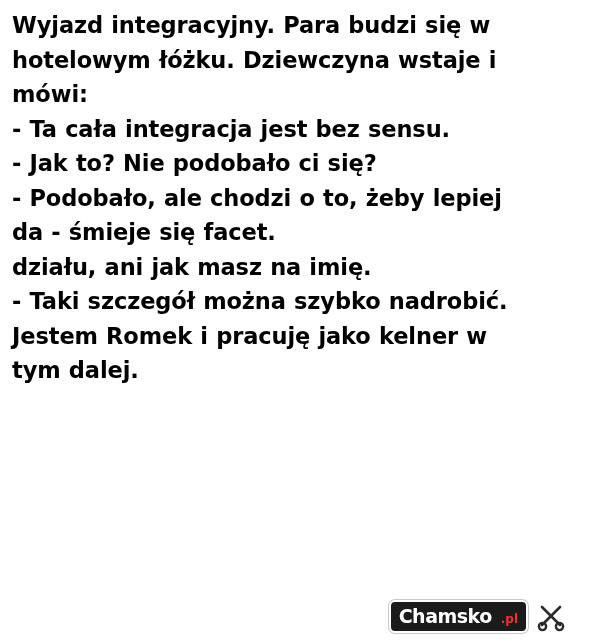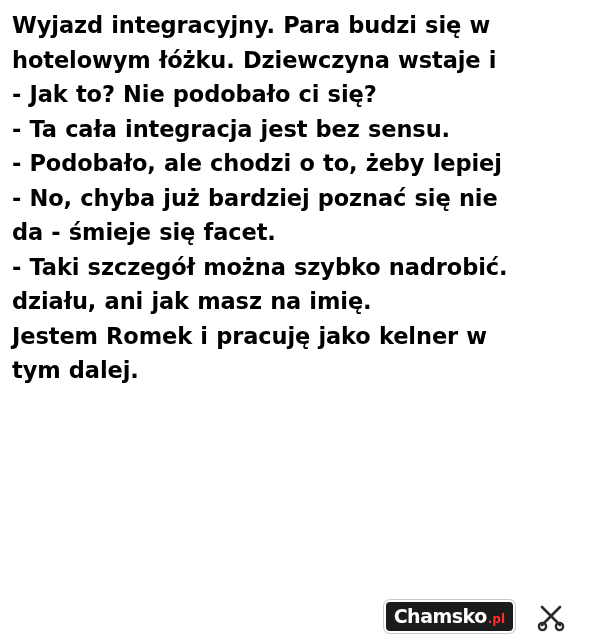--- a/index.html
+++ b/index.html
@@ -33,21 +33,21 @@
   .joke-line {
     display: block;
     white-space: pre-wrap;
   }
   .watermark {
     position: absolute;
     right: 10px;
     bottom: 8px;
     display: flex;
     align-items: center;
-    gap: 21px;
+    gap: 8px;
   }
   .watermark-badge {
     display: inline-flex;
     align-items: baseline;
     background: #1b1b1b;
     border: 2px solid #ffffff;
     border-radius: 6px;
     padding: 3px 8px 4px 8px;
     box-shadow: 0 0 0 1px #c9c9c9;
   }
@@ -56,46 +56,46 @@
     font-weight: bold;
     font-size: 19px;
     color: #ffffff;
     letter-spacing: -0.5px;
   }
   .watermark-tld {
     font-family: "DejaVu Sans", sans-serif;
     font-weight: bold;
     font-size: 12px;
     color: #ff2d2d;
-    margin-left: 1px;
+    margin-left: 9px;
   }
   .watermark-mark {
     display: inline-block;
     width: 30px;
     height: 30px;
     position: relative;
   }
   .watermark-mark svg {
     display: block;
   }
 </style>
 </head>
 <body>
 
 <div class="joke-page">
   <div class="joke-text">
     <span class="joke-line">Wyjazd integracyjny. Para budzi się w</span>
     <span class="joke-line">hotelowym łóżku. Dziewczyna wstaje i</span>
+    <span class="joke-line">mówi:</span>
+    <span class="joke-line">- Ta cała integracja jest bez sensu.</span>
     <span class="joke-line">- Jak to? Nie podobało ci się?</span>
-    <span class="joke-line">- Ta cała integracja jest bez sensu.</span>
     <span class="joke-line">- Podobało, ale chodzi o to, żeby lepiej</span>
-    <span class="joke-line">- No, chyba już bardziej poznać się nie</span>
     <span class="joke-line">da - śmieje się facet.</span>
+    <span class="joke-line">działu, ani jak masz na imię.</span>
     <span class="joke-line">- Taki szczegół można szybko nadrobić.</span>
-    <span class="joke-line">działu, ani jak masz na imię.</span>
     <span class="joke-line">Jestem Romek i pracuję jako kelner w</span>
     <span class="joke-line">tym dalej.</span>
   </div>
 
   <div class="watermark">
     <div class="watermark-badge">
       <span class="watermark-name">Chamsko</span>
       <span class="watermark-tld">.pl</span>
     </div>
     <span class="watermark-mark">

